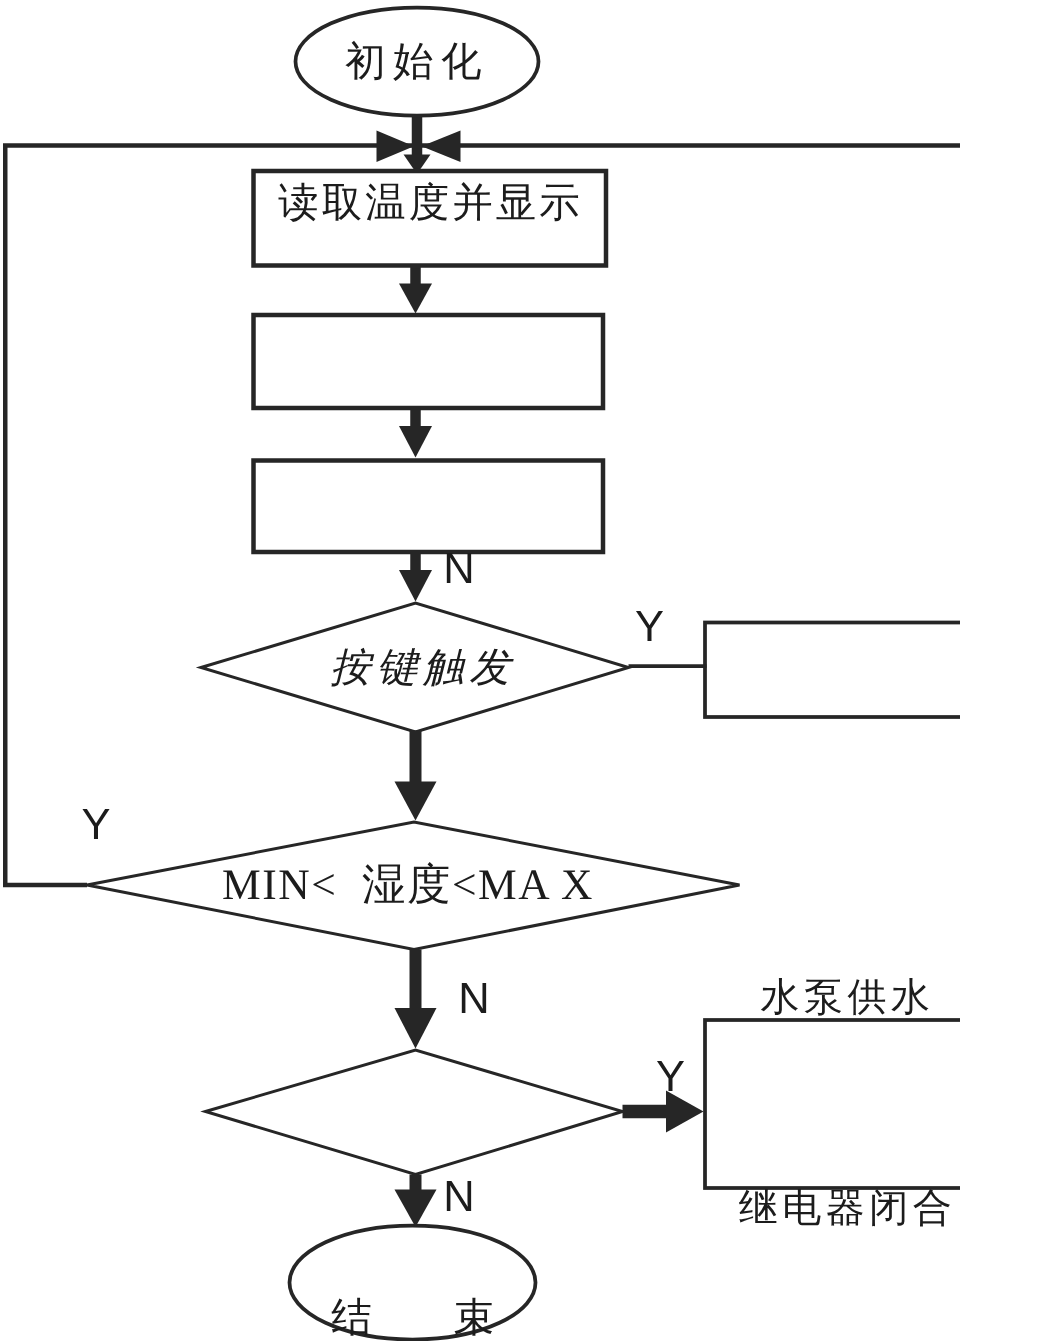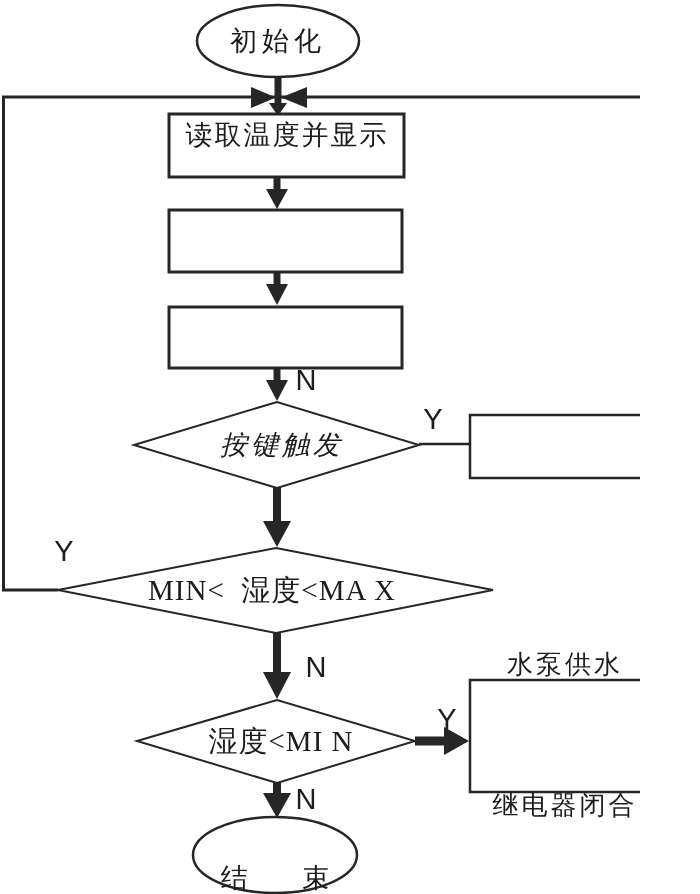--- a/index.html
+++ b/index.html
@@ -119,21 +119,20 @@
 
   <div class="lbl lbl-kai" style="left:287px; top:136px;">读取温度并显示</div>
 
 
 
   <div class="lbl lbl-kai" style="left:282px; top:446px; letter-spacing:4px;font-style:italic;">按键触发</div>
 
 
   <div class="lbl lbl-cond lbl-kai" style="left:272px; top:591px;">MIN&lt;  湿度&lt;MA X</div>
 
-  <div class="lbl lbl-cond lbl-kai" style="left:281px; top:742px;">湿度&lt;MI N</div>
 
   <div class="two-line" style="left:565px; top:735px;">
     <div>水泵供水</div>
     <div>继电器闭合</div>
   </div>
 
   <div class="lbl lbl-kai" style="left:276px; top:856px;margin-top:23px;">结      束</div>
 
   <div class="yn" style="left:306px; top:380px;">N</div>
 

